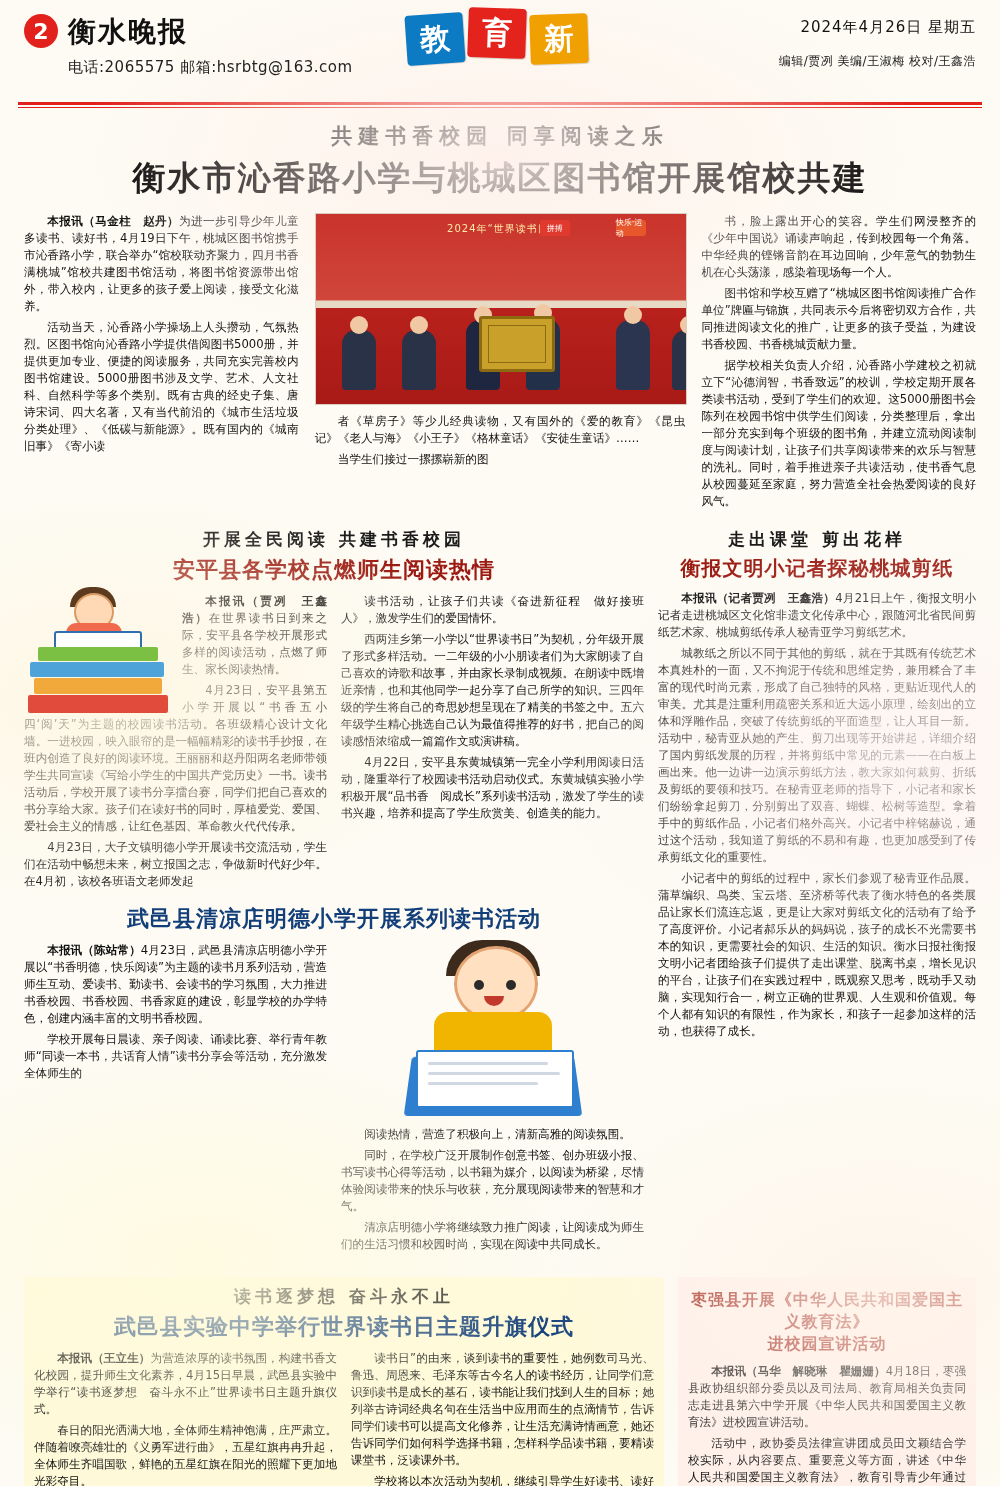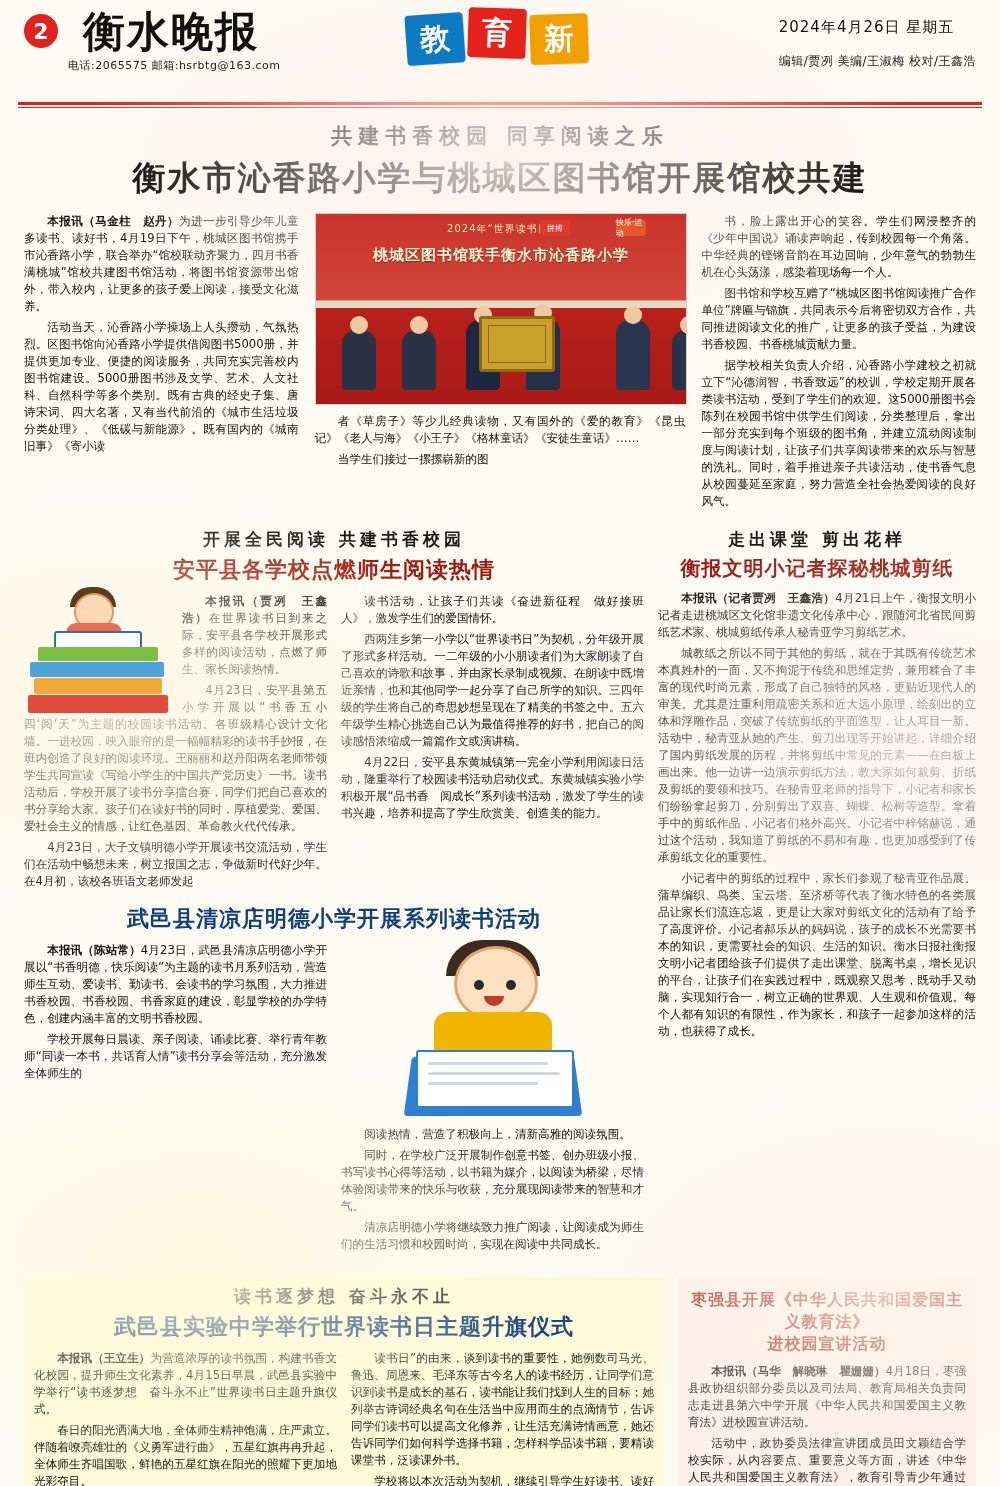--- a/index.html
+++ b/index.html
@@ -31,44 +31,43 @@
   .masthead{position:relative;height:86px;padding:10px 22px 0 22px;}
   .mh-left{position:absolute;left:24px;top:14px;display:flex;align-items:flex-start;gap:10px;}
   .page-num{
     width:34px;height:34px;border-radius:50%;
     background:#e2211c;color:#fff;font-weight:bold;font-size:22px;
     display:flex;align-items:center;justify-content:center;
     font-family:"DejaVu Sans",sans-serif;
   }
   .paper-name{
     font-family:"DejaVu Serif","Liberation Serif",serif;
-    font-size:42px;font-weight:bold;letter-spacing:2px;color:#111;
+    font-size:28px;font-weight:bold;letter-spacing:2px;color:#111;
     line-height:36px;
-    margin-left:15px;
   }
   .mh-contact{
-    font-size:11px;color:#222;margin-top:8px;letter-spacing:.5px;
+    font-size:15px;color:#222;margin-top:8px;letter-spacing:.5px;
   }
   .mh-center{
     position:absolute;left:406px;top:8px;width:190px;height:66px;
   }
   .banner{
     position:relative;width:190px;height:62px;
   }
   .banner .tile{
     position:absolute;top:6px;width:58px;height:50px;border-radius:4px;
     display:flex;align-items:center;justify-content:center;
     color:#fff;font-weight:bold;font-size:30px;
     font-family:"DejaVu Serif","Liberation Serif",serif;
     box-shadow:1px 1px 0 rgba(0,0,0,.12);
   }
   .tile.t1{left:0;background:#0d7bc4;transform:rotate(-4deg);}
   .tile.t2{left:62px;background:#e4231d;top:0;transform:rotate(2deg);}
   .tile.t3{left:124px;background:#f0a000;transform:rotate(-2deg);}
-  .mh-right{position:absolute;right:24px;top:18px;}
+  .mh-right{position:absolute;right:24px;top:18px;text-align:right;}
   .mh-date{font-size:15px;color:#111;letter-spacing:1px;}
   .mh-credits{font-size:12px;color:#222;margin-top:16px;letter-spacing:.5px;}
   .rule{height:3px;background:#e2211c;margin:6px 18px 0 18px;}
   .rule2{height:1px;background:#e2211c;margin:2px 18px 0 18px;}
 
   
   .lead{padding:14px 24px 0 24px;text-align:center;}
   .shoulder{
     font-family:"DejaVu Serif","Liberation Serif",serif;
     font-size:21px;color:#1b1b1b;letter-spacing:6px;font-weight:bold;
@@ -222,21 +221,20 @@
   </div>
 
   <div class="top-cols">
     <div class="col">
       <p class="ptxt"><b>本报讯（马金柱　赵丹）</b>为进一步引导少年儿童多读书、读好书，4月19日下午，桃城区图书馆携手市沁香路小学，联合举办“馆校联动齐聚力，四月书香满桃城”馆校共建图书馆活动，将图书馆资源带出馆外，带入校内，让更多的孩子爱上阅读，接受文化滋养。</p>
       <p class="ptxt">活动当天，沁香路小学操场上人头攒动，气氛热烈。区图书馆向沁香路小学提供借阅图书5000册，并提供更加专业、便捷的阅读服务，共同充实完善校内图书馆建设。5000册图书涉及文学、艺术、人文社科、自然科学等多个类别。既有古典的经史子集、唐诗宋词、四大名著，又有当代前沿的《城市生活垃圾分类处理》、《低碳与新能源》。既有国内的《城南旧事》《寄小读</p>
     </div>
     <div class="col" style="flex:1.35">
       <div class="photo">
         <div class="ph-title">2024年“世界读书日”</div>
-        <div class="ph-banner">桃城区图书馆联手衡水市沁香路小学</div>
         <div class="badge b1">拼搏</div>
         <div class="badge b2">快乐·运动</div>
 
         <div class="stage"></div>
         <div class="people">
           <div class="person" style="left:26px;"></div>
             <div class="head" style="left:34px;bottom:56px;"></div>
           <div class="person" style="left:86px;"></div>
             <div class="head" style="left:94px;bottom:56px;"></div>
           <div class="person" style="left:150px;height:70px;background:#1f2740;"></div>

